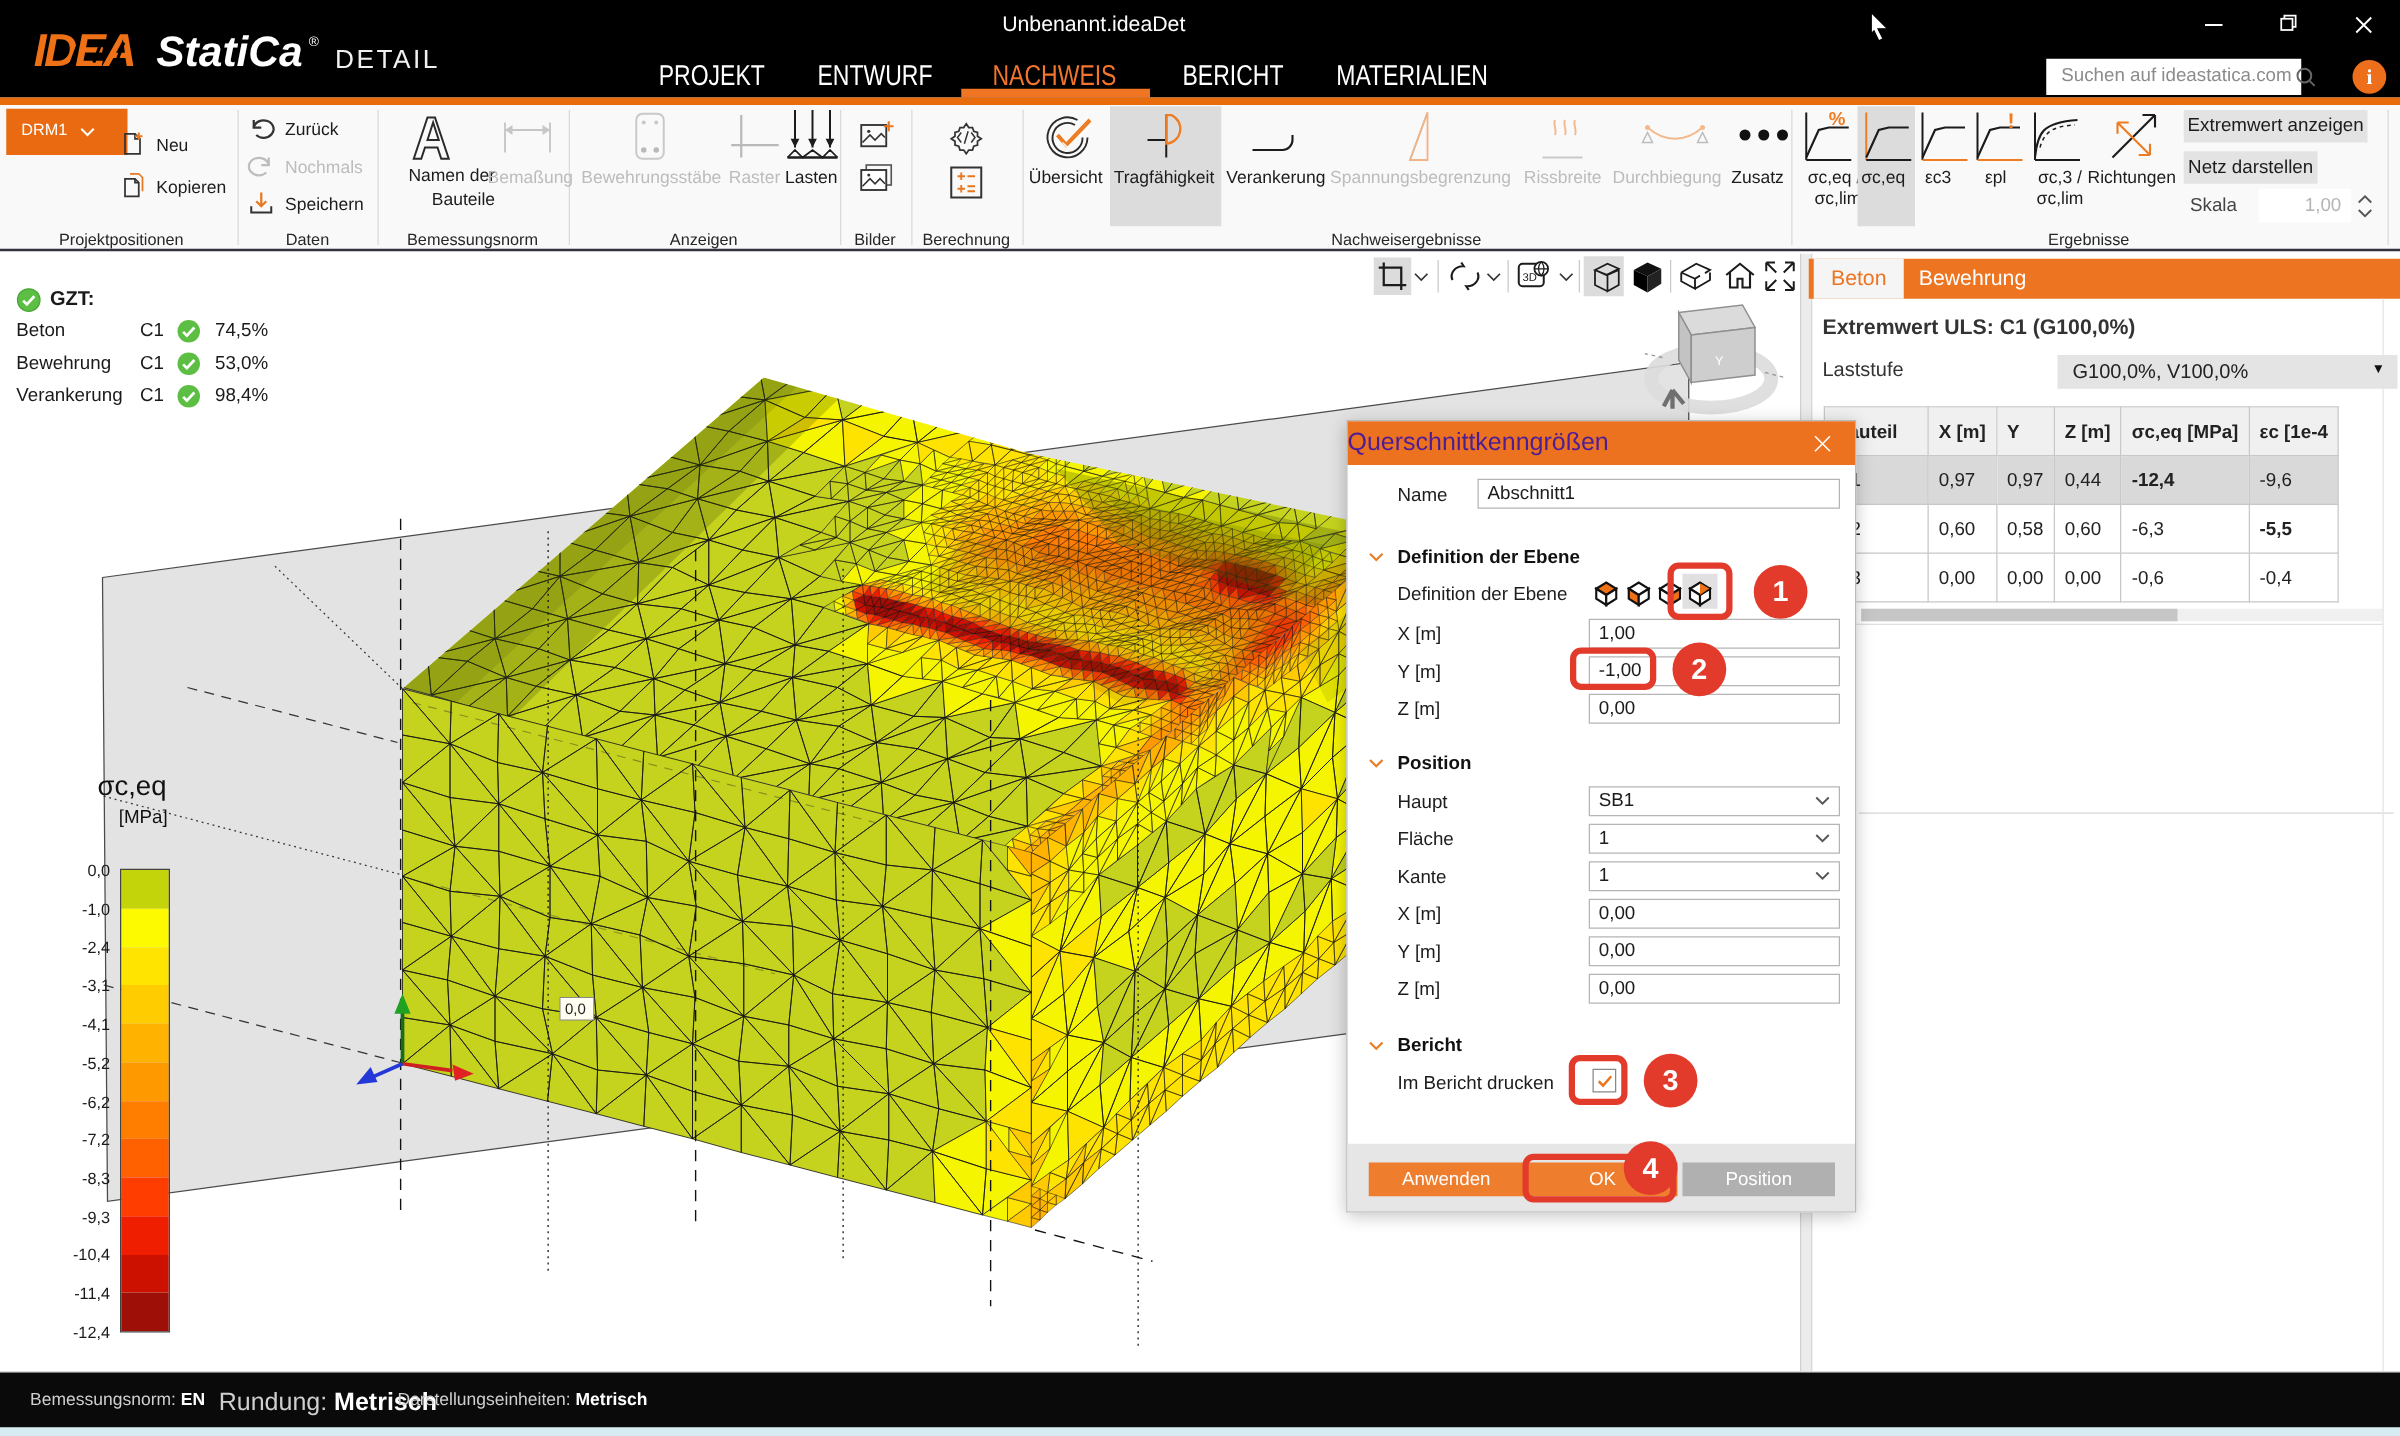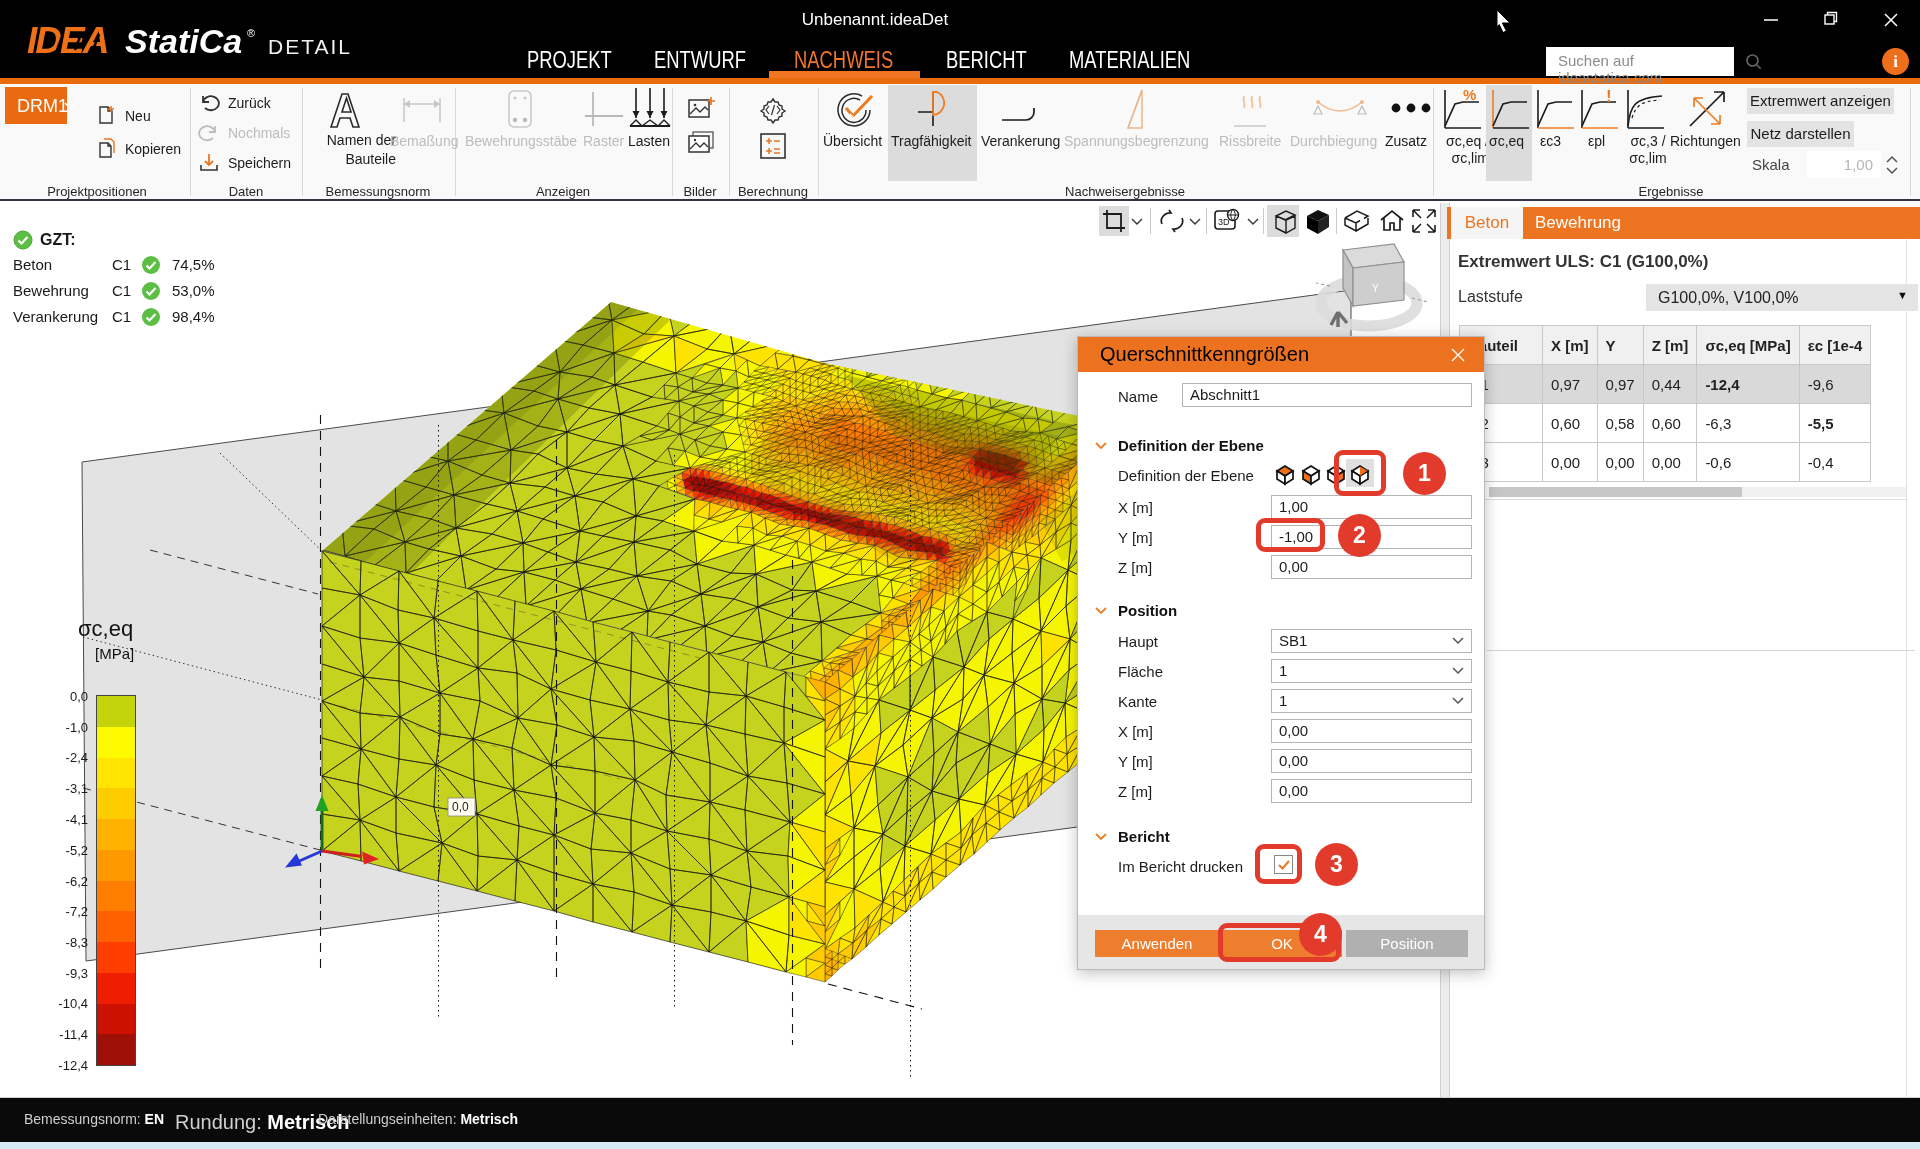--- a/index.html
+++ b/index.html
@@ -30,21 +30,21 @@
 #tabbar{position:absolute;left:1447px;top:207px;width:473px;height:32px;background:#ed7421}
 .tab{position:absolute;top:207px;height:32px;line-height:32px;font-size:17px;text-align:center}
 #ptitle{position:absolute;left:1458px;top:252px;font-size:17px;font-weight:bold;color:#333}
 #laststufe{position:absolute;left:1458px;top:288px;font-size:16px;color:#333}
 #lsdrop{position:absolute;left:1646px;top:284px;width:272px;height:27px;background:#e4e4e4;font-size:16px;color:#222;line-height:27px;padding-left:12px}
 table#rtab{position:absolute;left:1459px;top:325px;border-collapse:collapse;font-size:15px;color:#222}
 table#rtab th,table#rtab td{border:1px solid #c8c8c8;padding:0 8px;height:39px;text-align:left;font-weight:normal;white-space:nowrap;overflow:hidden}
 table#rtab th{background:#f0f0f0;font-weight:bold}
 
 #dialog{position:absolute;left:1077px;top:336px;width:408px;height:634px;background:#fff;border:1px solid #b9b9b9;box-shadow:0 3px 14px rgba(0,0,0,0.25)}
-#dlgtitle{position:absolute;left:0;top:0;width:100%;height:35px;background:#ed7220;color:#000000;font-size:20px;line-height:35px;padding-left:22px}
+#dlgtitle{position:absolute;left:0;top:0;width:100%;height:35px;background:#ed7220;color:#4c1d95;font-size:20px;line-height:35px;}
 .dlbl{position:absolute;font-size:15px;color:#1c1c1c}
 .dinput{position:absolute;left:193px;width:201px;height:24px;border:1px solid #b5b5b5;font-size:15px;color:#1c1c1c;padding-left:7px;line-height:22px;background:#fff}
 .dsec{position:absolute;left:40px;font-size:15px;font-weight:bold;color:#111}
 .dchev{position:absolute;left:16px;width:14px;height:10px}
 .ddrop{position:absolute;left:193px;width:201px;height:24px;border:1px solid #b5b5b5;font-size:15px;color:#1c1c1c;padding-left:7px;line-height:22px;background:#fff}
 #dfoot{position:absolute;left:0;bottom:0;width:100%;height:54px;background:#e6e6e6}
 .dbtn{position:absolute;top:593px;height:27px;line-height:27px;text-align:center;color:#fff;font-size:15px}
 .redbox{position:absolute;border:5px solid #e23b2c;border-radius:9px}
 .redcirc{position:absolute;width:43px;height:43px;border-radius:50%;background:#e23b2c;color:#fff;
  font-size:23px;font-weight:bold;text-align:center;line-height:43px}
@@ -69,21 +69,21 @@
 <div class="menuitem" style="left:654px;">ENTWURF</div>
 <div class="menuitem" style="left:794px;color:#f1752c">NACHWEIS</div>
 <div class="menuitem" style="left:946px;">BERICHT</div>
 <div class="menuitem" style="left:1069px;">MATERIALIEN</div>
 <svg class="abs" style="left:1750px;top:0" width="170" height="40" viewBox="0 0 170 40">
 <path d="M14 20h14" stroke="#fff" stroke-width="1.5"></path>
 <rect x="75" y="15" width="9" height="9" fill="none" stroke="#fff" stroke-width="1.4"></rect>
 <path d="M77.5 15v-2.5h9v9H84" fill="none" stroke="#fff" stroke-width="1.4"></path>
 <path d="M135 14l12 12M147 14l-12 12" stroke="#fff" stroke-width="1.5"></path>
 </svg>
-<div class="abs" style="left:1546px;top:47px;width:188px;height:29px;background:#fff">
+<div class="abs" style="left:1637px;top:47px;width:204px;height:29px;background:#fff">
 <div class="abs" style="left:12px;top:5px;font-size:15px;color:#8b8b8b">Suchen auf ideastatica.com</div>
 <svg class="abs" style="left:198px;top:5px" width="20" height="20" viewBox="0 0 20 20">
       <circle cx="8.5" cy="8.5" r="5.5" fill="none" stroke="#666" stroke-width="1.6"></circle>
       <path d="M12.7 12.7l4 4" stroke="#666" stroke-width="1.6"></path>
     </svg>
 </div>
 <div class="abs" style="left:1882px;top:48px;width:27px;height:27px;border-radius:50%;background:#ed6f1c;color:#fff;text-align:center;font-size:17px;font-weight:bold;line-height:27px;font-family:'Liberation Serif',serif">i</div>
 <svg class="abs" style="left:1492px;top:8px" width="24" height="26" viewBox="0 0 24 26">
     <path d="M5 2l13 13h-7.6l4 8-3.4 1.6-3.8-8L5 19z" fill="#fff" stroke="#000" stroke-width="1"></path>
   </svg>
@@ -97,21 +97,21 @@
 <div class="rsep" style="left:1433px"></div>
 <div class="rsep" style="left:1910px"></div>
 <div class="rlabel" style="left:7px;width:180px">Projektpositionen</div>
 <div class="rlabel" style="left:156px;width:180px">Daten</div>
 <div class="rlabel" style="left:288px;width:180px">Bemessungsnorm</div>
 <div class="rlabel" style="left:473px;width:180px">Anzeigen</div>
 <div class="rlabel" style="left:610px;width:180px">Bilder</div>
 <div class="rlabel" style="left:683px;width:180px">Berechnung</div>
 <div class="rlabel" style="left:1035px;width:180px">Nachweisergebnisse</div>
 <div class="rlabel" style="left:1581px;width:180px">Ergebnisse</div>
-<div class="abs" style="left:5px;top:87px;width:62px;height:37px;background:#e96a10;color:#fff;font-size:18px">
+<div class="abs" style="left:5px;top:87px;width:97px;height:37px;background:#e96a10;color:#fff;font-size:13px">
 <span class="abs" style="left:12px;top:9px">DRM1</span>
 <svg class="abs" style="left:58px;top:13px" width="14" height="12" viewBox="0 0 14 12">
       <path d="M2 3l5 5 5-5" fill="none" stroke="#fff" stroke-width="1.6"></path>
     </svg>
   </div>
 <svg class="abs" style="left:96px;top:104px" width="22" height="22" viewBox="0 0 22 22">
 <path d="M4 3h8l4 4v12H4z" fill="none" stroke="#333" stroke-width="1.4"></path>
     <path d="M12 3v4h4" fill="none" stroke="#333" stroke-width="1.4"></path>
 <path d="M15 2v6M12 5h6" stroke="#e87722" stroke-width="1.6"></path>
   </svg>

